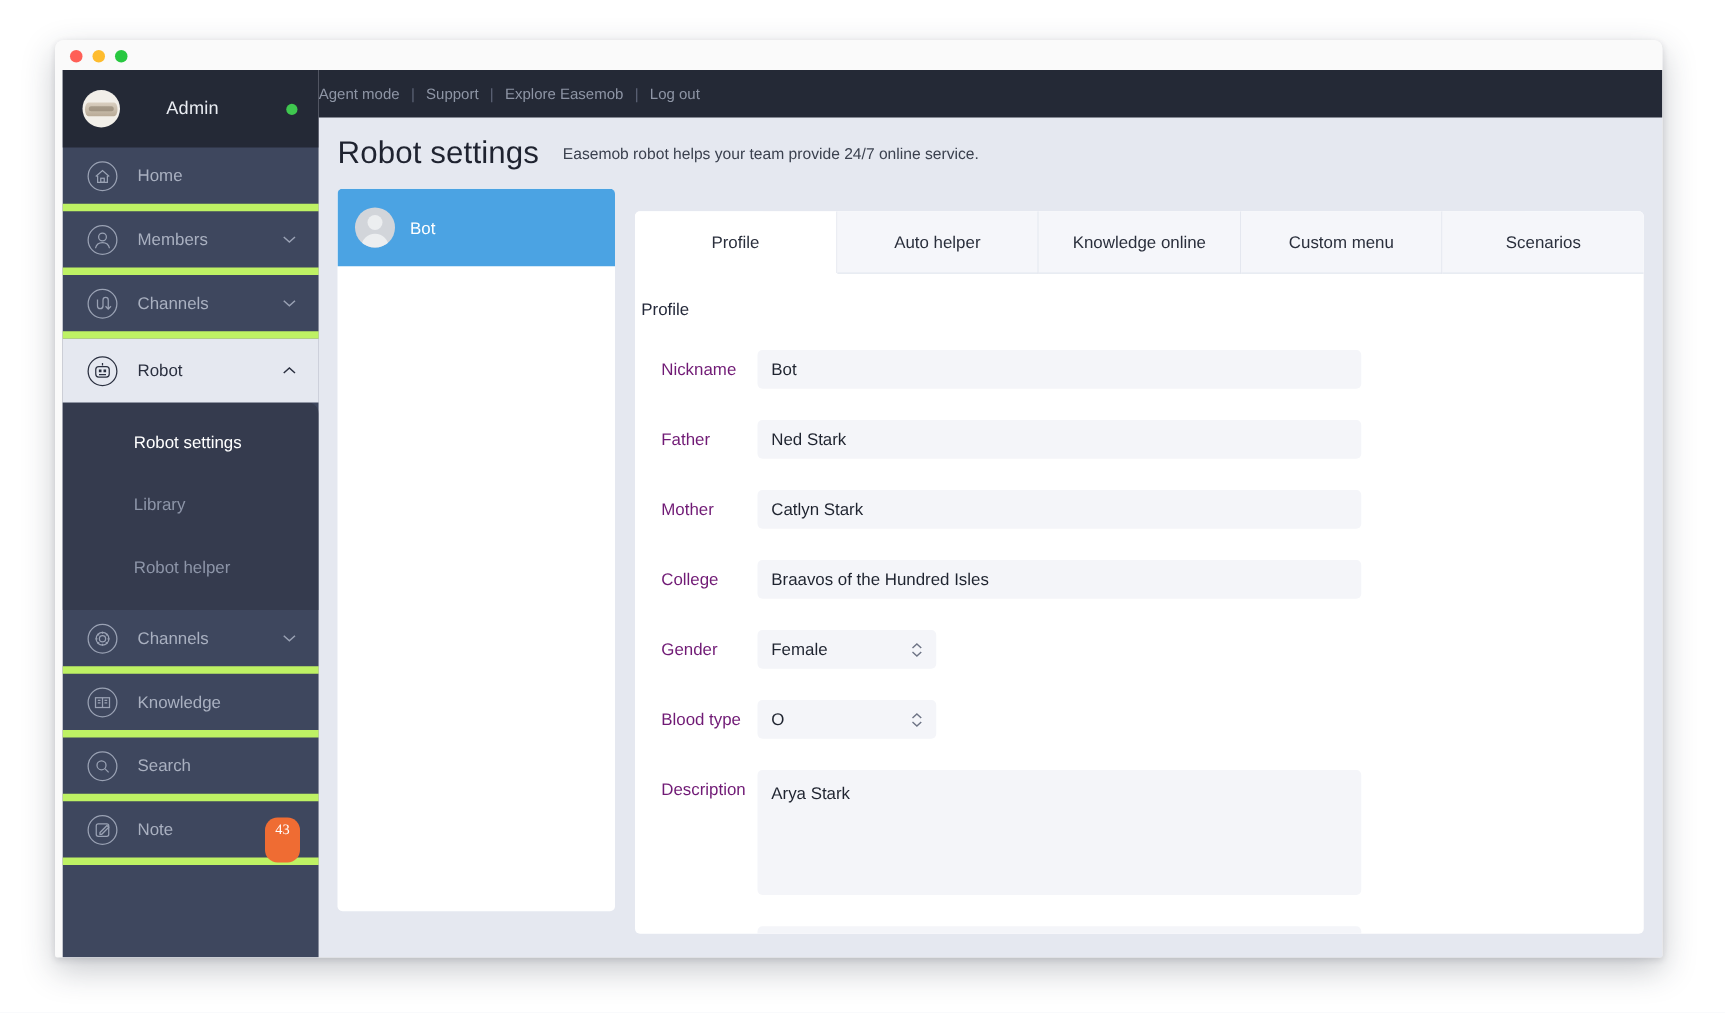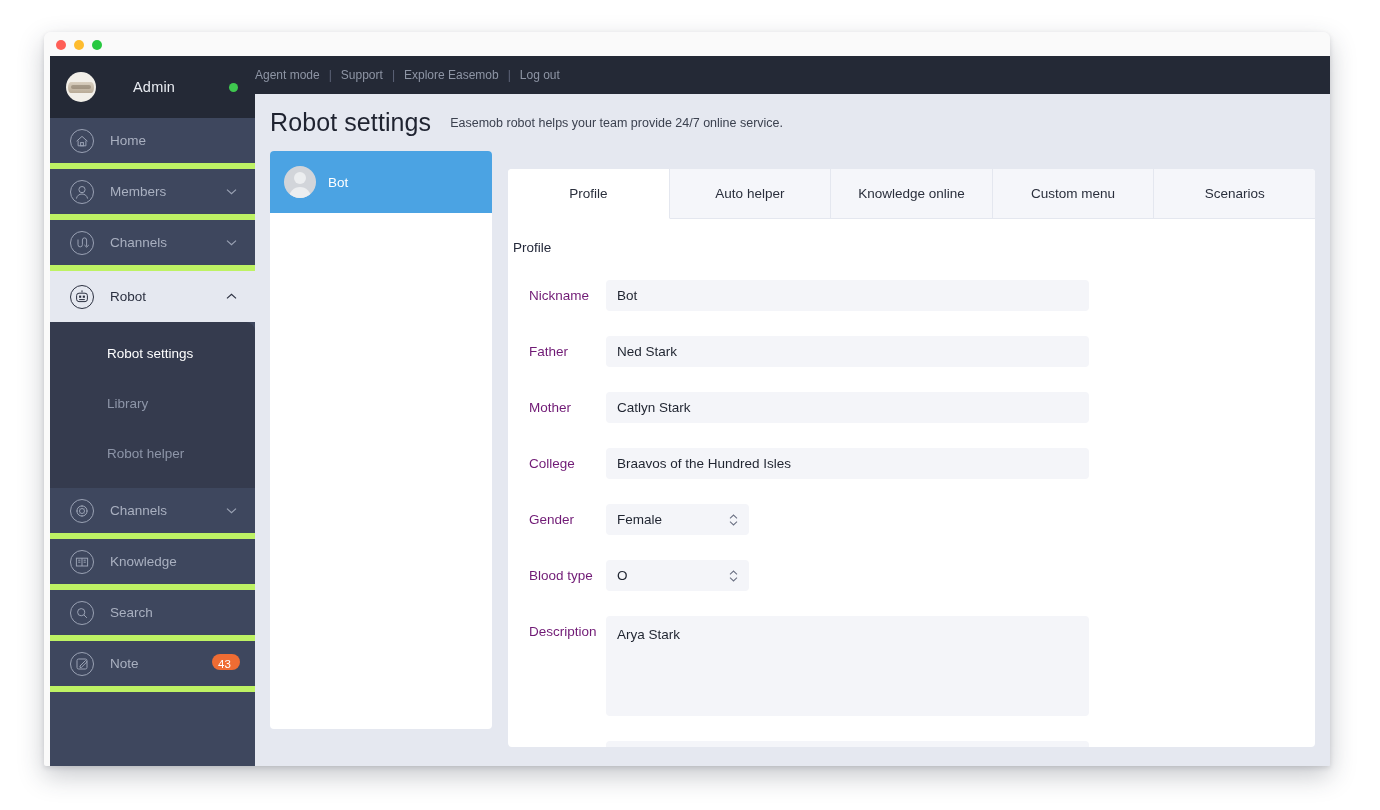--- a/index.html
+++ b/index.html
@@ -91,22 +91,22 @@
     background: #e5e8f0; color: #2b3040; border-bottom: none;
   }
   .chev {
     position: absolute; right: 18px; top: 50%;
     width: 11px; height: 11px; margin-top: -6px;
   }
   .badge {
     position: absolute; right: 15px; top: 50%; margin-top: -10px;
     background: #ef6c33; color: #fff;
     font-size: 11.5px; line-height: 20px;
-    min-width: 28px; height: 16px; border-radius: 10px;
-    text-align: left; padding: 0 6px;
+    min-width: 28px; height: 36px; border-radius: 10px;
+    text-align: center; padding: 0 6px; font-family: Liberation Serif, serif;
   }
 
   #submenu {
     background: #353b4e;
     border-top-right-radius: 9px;
     padding: 6px 0 10px 0;
   }
   .sub-item {
     height: 50px; display: flex; align-items: center;
     padding-left: 57px; font-size: 13.5px;

